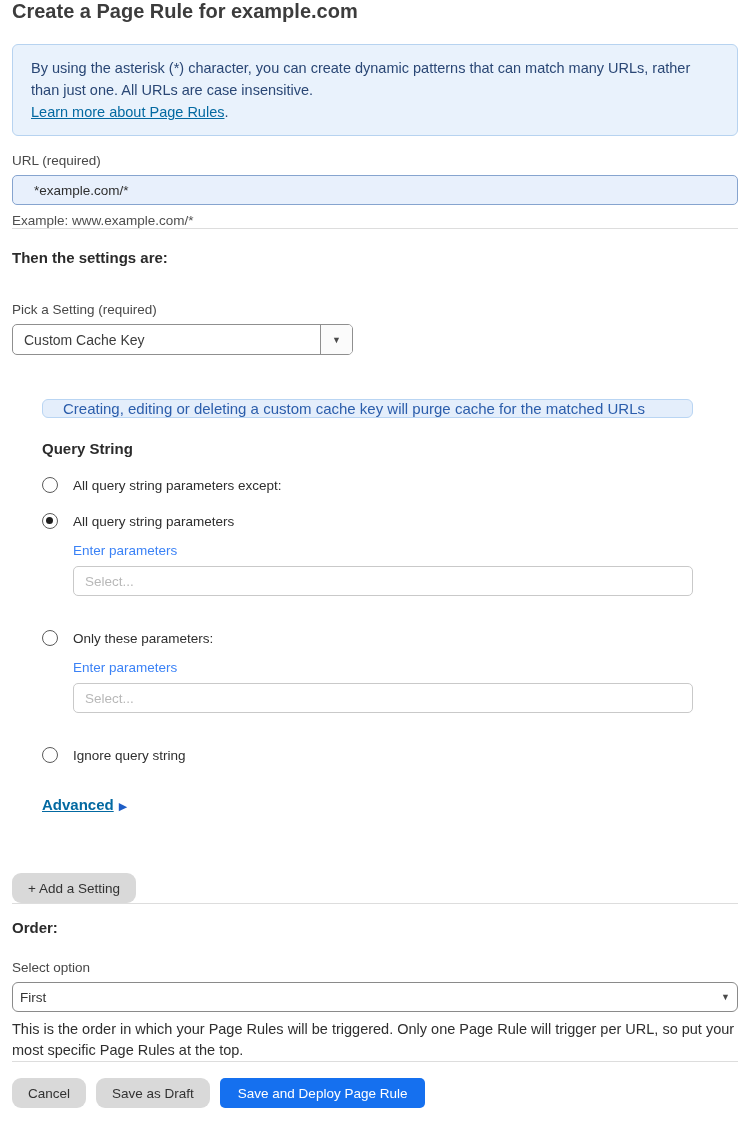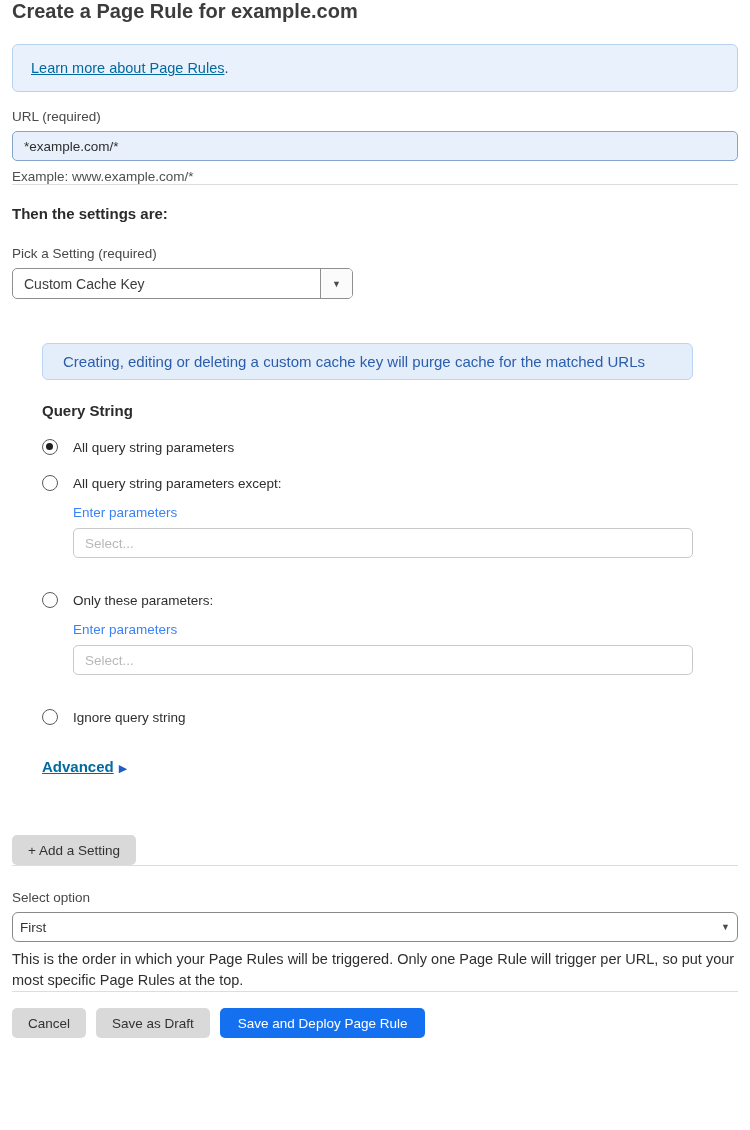--- a/index.html
+++ b/index.html
@@ -26,32 +26,32 @@
   .info-box .link-suffix { color: #2a4775; text-decoration: none; }
 
   .field-label {
     display: block; font-size: 13.5px; color: #484848; margin-bottom: 7px;
   }
   .url-section { margin-top: 17px; }
   .url-input {
     width: 726px; height: 30px; background: #e8f0fc;
     border: 1px solid #86a4cf; border-radius: 5px;
     font-family: "Liberation Sans", sans-serif;
-    font-size: 13.5px; color: #2f2f2f; padding: 0 11px; outline: none;
+    font-size: 13.5px; color: #2f2f2f; padding: 0 21px; outline: none;
   }
   .hint { font-size: 13.5px; color: #4f4f4f; margin-top: 8px; }
 
   hr.divider { border: none; border-top: 1px solid #ddd; margin: 0; }
   .divider-1 { margin-top: 22px; }
 
   h2.section-heading {
     font-size: 15px; font-weight: 700; color: #2b2b2b;
   }
   .then-settings { margin-top: 20px; }
-  .pick-label { margin-top: 24px; }
+  .pick-label { margin-top: 36px; }
 
   .setting-dropdown {
     width: 341px; height: 31px; border: 1px solid #8f8f8f; border-radius: 5px;
     display: flex; align-items: stretch; background: #fff; cursor: pointer;
     overflow: hidden;
     text-align: right;
   }
   .setting-dropdown .dd-value {
     flex: 1; display: flex; align-items: center; padding-left: 11px;
     font-size: 14px; color: #3d3d3d;
@@ -60,21 +60,21 @@
     width: 32px; border-left: 1px solid #8f8f8f; display: flex;
     align-items: center; justify-content: center; background: #fbfbfb;
   }
   .dd-arrow, .select-arrow { font-size: 9px; color: #4a4a4a; }
 
   .indent { margin-left: 30px; }
 
   .notice-box {
     margin-top: 44px; width: 651px;
     background: #e4eefb; border: 1px solid #b9d5f3; border-radius: 6px;
-    padding: 9px 20px; font-size: 15px; color: #2b5dab;
+    padding: 0 20px; font-size: 15px; color: #2b5dab;
   }
 
   h3.query-heading { font-size: 15px; font-weight: 700; color: #2b2b2b; margin-top: 22px; }
 
   .radio-row { display: flex; align-items: center; margin-top: 20px; cursor: pointer; }
   .radio {
     width: 16px; height: 16px; border: 1.5px solid #5a5a5a; border-radius: 50%;
     background: #fff; flex: 0 0 16px; position: relative;
   }
   .radio.on::after {
@@ -95,21 +95,21 @@
 
   .advanced-row { margin-top: 33px; }
   .advanced-link { font-size: 15px; font-weight: 700; }
   .advanced-caret { color: #1d5dc6; font-size: 11px; margin-left: 5px; text-decoration: none; display: inline-block; }
 
   .btn {
     font-family: "Liberation Sans", sans-serif;
     height: 30px; border: none; border-radius: 5px; font-size: 13.5px;
     cursor: pointer; padding: 0 16px;
   }
-  .btn-gray { background: #d9d9d9; color: #323232; }
+  .btn-gray { background: #d9d9d9; color: #323232; border-radius: 9px; }
   .btn-blue { background: #1570ef; color: #fff; padding: 0 18px; }
 
   .add-setting-btn { margin-top: 59px; }
 
   .divider-2 { margin-top: 21px; }
   .order-heading { margin-top: 15px; }
   .order-select-label { margin-top: 24px; }
 
   .order-select {
     width: 726px; height: 30px; border: 1px solid #8a8a8a; border-radius: 6px;
@@ -127,20 +127,21 @@
   .footer-actions { margin-top: 16px; display: flex; gap: 10px; align-items: center; }
 </style>
 </head>
 <body>
 
 <div class="container">
 
   <h1 class="page-title">Create a Page Rule for example.com</h1>
 
   <div class="info-box">
+    <div class="info-body">By using the asterisk (*) character, you can create dynamic patterns that can match many URLs, rather than just one. All URLs are case insensitive.</div>
     <div class="info-link-line"><a class="link">Learn more about Page Rules</a><span class="link-suffix">.</span></div>
   </div>
 
   <div class="url-section">
     <label class="field-label">URL (required)</label>
     <input class="url-input" type="text" value="*example.com/*" style="">
     <div class="hint">Example: www.example.com/*</div>
   </div>
 
   <hr class="divider divider-1">
@@ -155,27 +156,27 @@
     </div>
   </div>
 
   <div class="indent">
 
     <div class="notice-box">Creating, editing or deleting a custom cache key will purge cache for the matched URLs</div>
 
     <h3 class="query-heading">Query String</h3>
 
     <div class="radio-row">
+      <span class="radio"></span>
+      <span class="radio-label">All query string parameters except:</span>
+    </div>
+
+    <div class="radio-row">
       <span class="radio on"></span>
       <span class="radio-label">All query string parameters</span>
-    </div>
-
-    <div class="radio-row">
-      <span class="radio"></span>
-      <span class="radio-label">All query string parameters except:</span>
     </div>
     <div class="sub-field">
       <div class="sub-label">Enter parameters</div>
       <input class="param-input" type="text" placeholder="Select..." style="">
     </div>
 
     <div class="radio-row" style="margin-top: 34px;">
       <span class="radio"></span>
       <span class="radio-label">Only these parameters:</span>
     </div>
@@ -192,20 +193,21 @@
     <div class="advanced-row">
       <a class="advanced-link">Advanced</a><span class="advanced-caret">▶</span>
     </div>
 
   </div>
 
   <button class="btn btn-gray add-setting-btn">+ Add a Setting</button>
 
   <hr class="divider divider-2">
 
+  <h2 class="section-heading order-heading">Order:</h2>
 
   <label class="field-label order-select-label">Select option</label>
   <div class="order-select">
     <span class="select-value">First</span>
     <span class="select-arrow">▼</span>
   </div>
 
   <p class="order-description">This is the order in which your Page Rules will be triggered. Only one Page Rule will trigger per URL, so put your most specific Page Rules at the top.</p>
 
   <hr class="divider divider-3">

